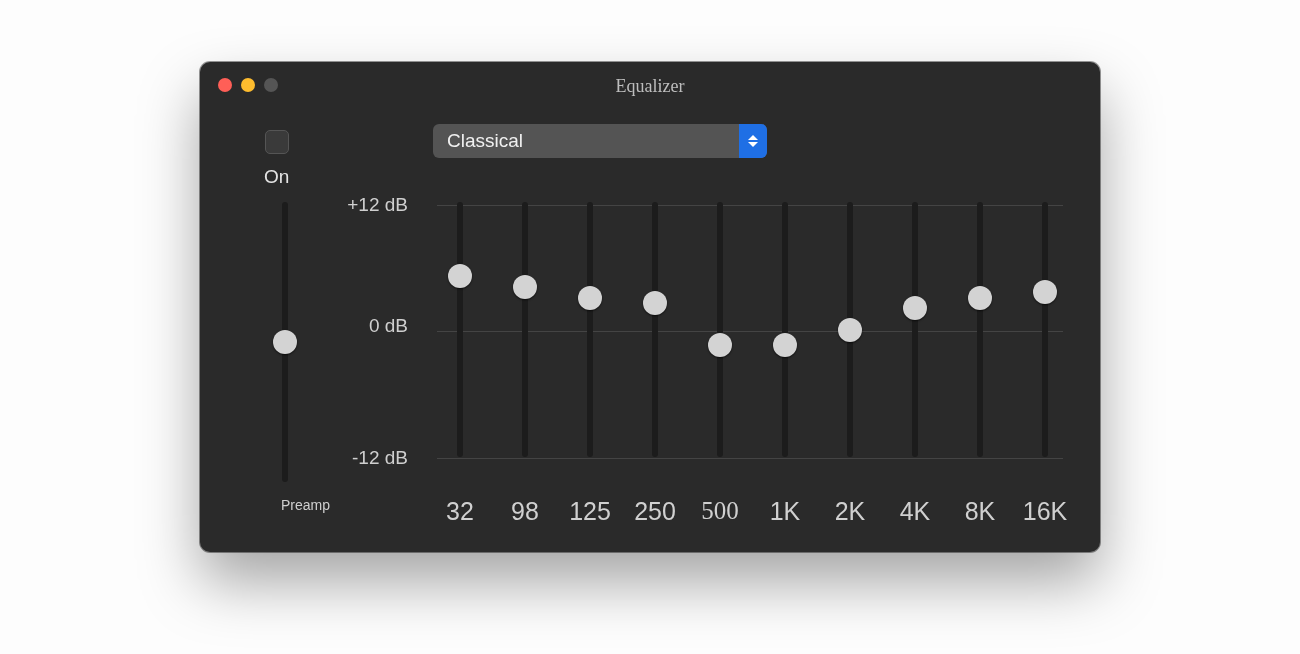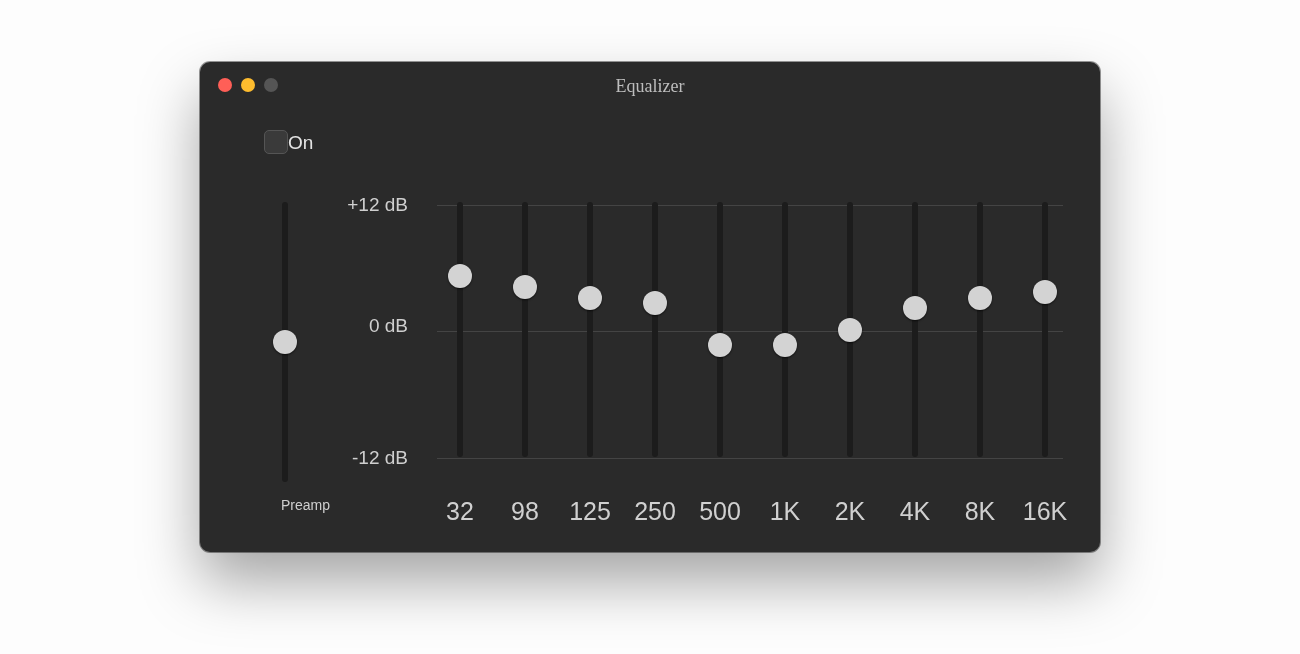--- a/index.html
+++ b/index.html
@@ -11,21 +11,21 @@
     color:#d9d9d9;
   }
   .titlebar{height:46px;position:relative;font-family:Liberation Serif, serif;}
   .traffic{position:absolute;left:18px;top:16px;display:flex;gap:9px;}
   .tl{width:14px;height:14px;border-radius:50%;}
   .tl.red{background:#ff5f57;}
   .tl.yellow{background:#febc2e;}
   .tl.gray{background:#555;}
   .title{position:absolute;left:0;right:0;top:14px;text-align:center;font-size:18px;color:#bdbdbd;}
   .controls-row{position:absolute;left:0;right:0;top:62px;height:40px;}
-  .on-wrap{position:absolute;left:64px;top:6px;display:flex;align-items:flex-end;}
+  .on-wrap{position:absolute;left:64px;top:6px;display:flex;align-items:flex-end;gap:12px;flex-direction:column;}
   .checkbox{width:22px;height:22px;border-radius:5px;background:#3a3a3a;border:1px solid #555;}
   .on-label{font-size:19px;color:#e4e4e4;}
   .preset{
     position:absolute;left:233px;top:0;width:334px;height:34px;
     background:#545454;border-radius:6px;display:flex;align-items:center;
     padding:0 0 0 14px;box-sizing:border-box;color:#f1f1f1;font-size:19px;
   }
   .preset-arrows{
     position:absolute;right:0;top:0;width:28px;height:34px;border-radius:0 6px 6px 0;
     background:#1f6fe5;display:flex;flex-direction:column;align-items:center;justify-content:center;gap:2px;
@@ -64,20 +64,27 @@
         <div class="tl gray"></div>
       </div>
       <div class="title">Equalizer</div>
     </div>
 
     <div class="controls-row">
       <div class="on-wrap">
         <div class="checkbox"></div>
         <div class="on-label">On</div>
       </div>
+      <div class="preset">
+        <span>Classical</span>
+        <div class="preset-arrows">
+          <div class="chev up"></div>
+          <div class="chev down"></div>
+        </div>
+      </div>
     </div>
 
     <div class="eq-area" id="eq-area">
 
     <div class="db-label db-plus" style="left: 128px; top: 2px;">+12 dB</div>
         <div class="db-label db-zero" style="left: 128px; top: 123px;">0 dB</div>
         <div class="db-label db-minus" style="left: 128px; top: 255px;">-12 dB</div>
         <div class="tick" style="top: 13px;"></div>
         <div class="tick" style="top: 139px;"></div>
         <div class="tick" style="top: 266px;"></div>
@@ -103,21 +110,21 @@
         <div class="band-label" style="left: 360px; top: 305px;">125</div>
         <div class="band-col" style="left: 425px; top: 0px; height: 325px;">
           <div class="track" style="top: 10px; height: 255px;"></div>
           <div class="knob" style="top: 110.938px;"></div>
         </div>
         <div class="band-label" style="left: 425px; top: 305px;">250</div>
         <div class="band-col" style="left: 490px; top: 0px; height: 325px;">
           <div class="track" style="top: 10px; height: 255px;"></div>
           <div class="knob" style="top: 153.438px;"></div>
         </div>
-        <div class="band-label" style="left: 490px; top: 305px;">500</div>
+        <div class="band-label" style="left: 490px; top: 305px; font-family: Liberation Serif, serif;">500</div>
         <div class="band-col" style="left: 555px; top: 0px; height: 325px;">
           <div class="track" style="top: 10px; height: 255px;"></div>
           <div class="knob" style="top: 153.438px;"></div>
         </div>
         <div class="band-label" style="left: 555px; top: 305px;">1K</div>
         <div class="band-col" style="left: 620px; top: 0px; height: 325px;">
           <div class="track" style="top: 10px; height: 255px;"></div>
           <div class="knob" style="top: 137.5px;"></div>
         </div>
         <div class="band-label" style="left: 620px; top: 305px;">2K</div>

